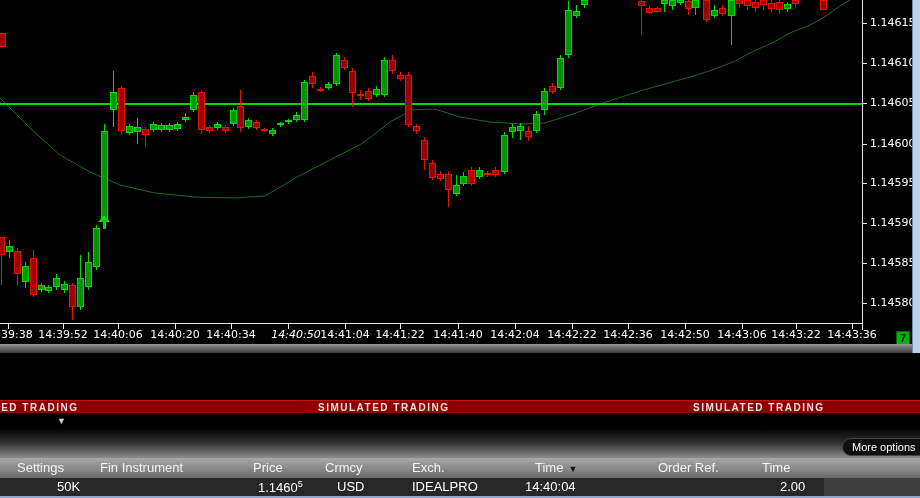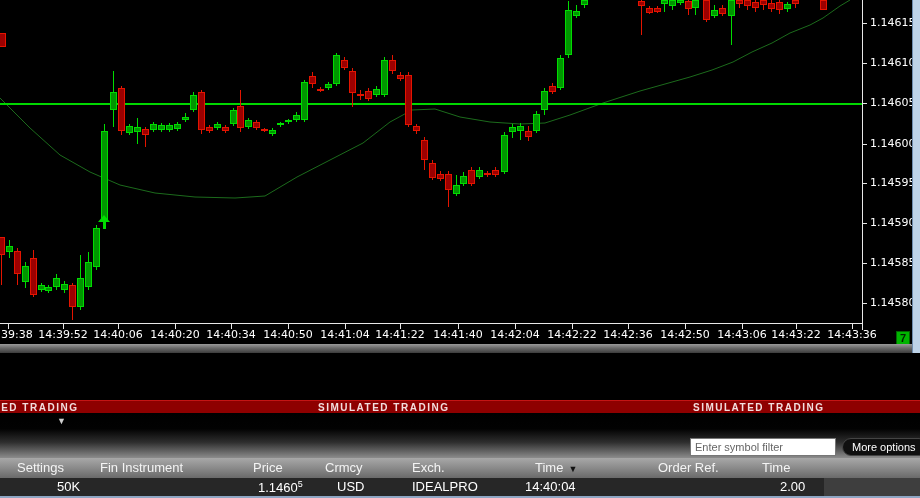--- a/index.html
+++ b/index.html
@@ -293,21 +293,21 @@
         <div class="tlabel" style="left: -20px;">14:39:38</div>
         <div class="ttick" style="left: 63px;"></div>
         <div class="tlabel" style="left: 35px;">14:39:52</div>
         <div class="ttick" style="left: 118px;"></div>
         <div class="tlabel" style="left: 90px;">14:40:06</div>
         <div class="ttick" style="left: 175px;"></div>
         <div class="tlabel" style="left: 147px;">14:40:20</div>
         <div class="ttick" style="left: 231px;"></div>
         <div class="tlabel" style="left: 203px;">14:40:34</div>
         <div class="ttick" style="left: 288px;"></div>
-        <div class="tlabel" style="left: 260px;">14:40:50</div>
+        <div class="tlabel" style="left: 268px; font-style: italic;">14:40:50</div>
         <div class="ttick" style="left: 345px;"></div>
         <div class="tlabel" style="left: 317px;">14:41:04</div>
         <div class="ttick" style="left: 400px;"></div>
         <div class="tlabel" style="left: 372px;">14:41:22</div>
         <div class="ttick" style="left: 458px;"></div>
         <div class="tlabel" style="left: 430px;">14:41:40</div>
         <div class="ttick" style="left: 515px;"></div>
         <div class="tlabel" style="left: 487px;">14:42:04</div>
         <div class="ttick" style="left: 572px;"></div>
         <div class="tlabel" style="left: 544px;">14:42:22</div>
@@ -328,21 +328,20 @@
   </div>
 
   <div class="trading-window">
     <div class="banner">
       <span style="left:-53px">SIMULATED TRADING</span>
       <span style="left:318px">SIMULATED TRADING</span>
       <span style="left:693px">SIMULATED TRADING</span>
     </div>
     <div class="toolbar-panel">
       <span class="drop-tri">▼</span>
-      <input class="filter-input" type="text" placeholder="Enter symbol filter" style="">
       <button class="more-btn">More options</button>
     </div>
     <div class="thead" id="thead">
         <div class="th" style="left: 17px;">Settings</div>
         <div class="th" style="left: 100px;">Fin Instrument</div>
         <div class="th" style="left: 253px;">Price</div>
         <div class="th" style="left: 325px;">Crmcy</div>
         <div class="th" style="left: 412px;">Exch.</div>
         <div class="th" style="left: 535px;">Time<span class="sort-arrow">▼</span></div>
         <div class="th" style="left: 658px;">Order Ref.</div>

